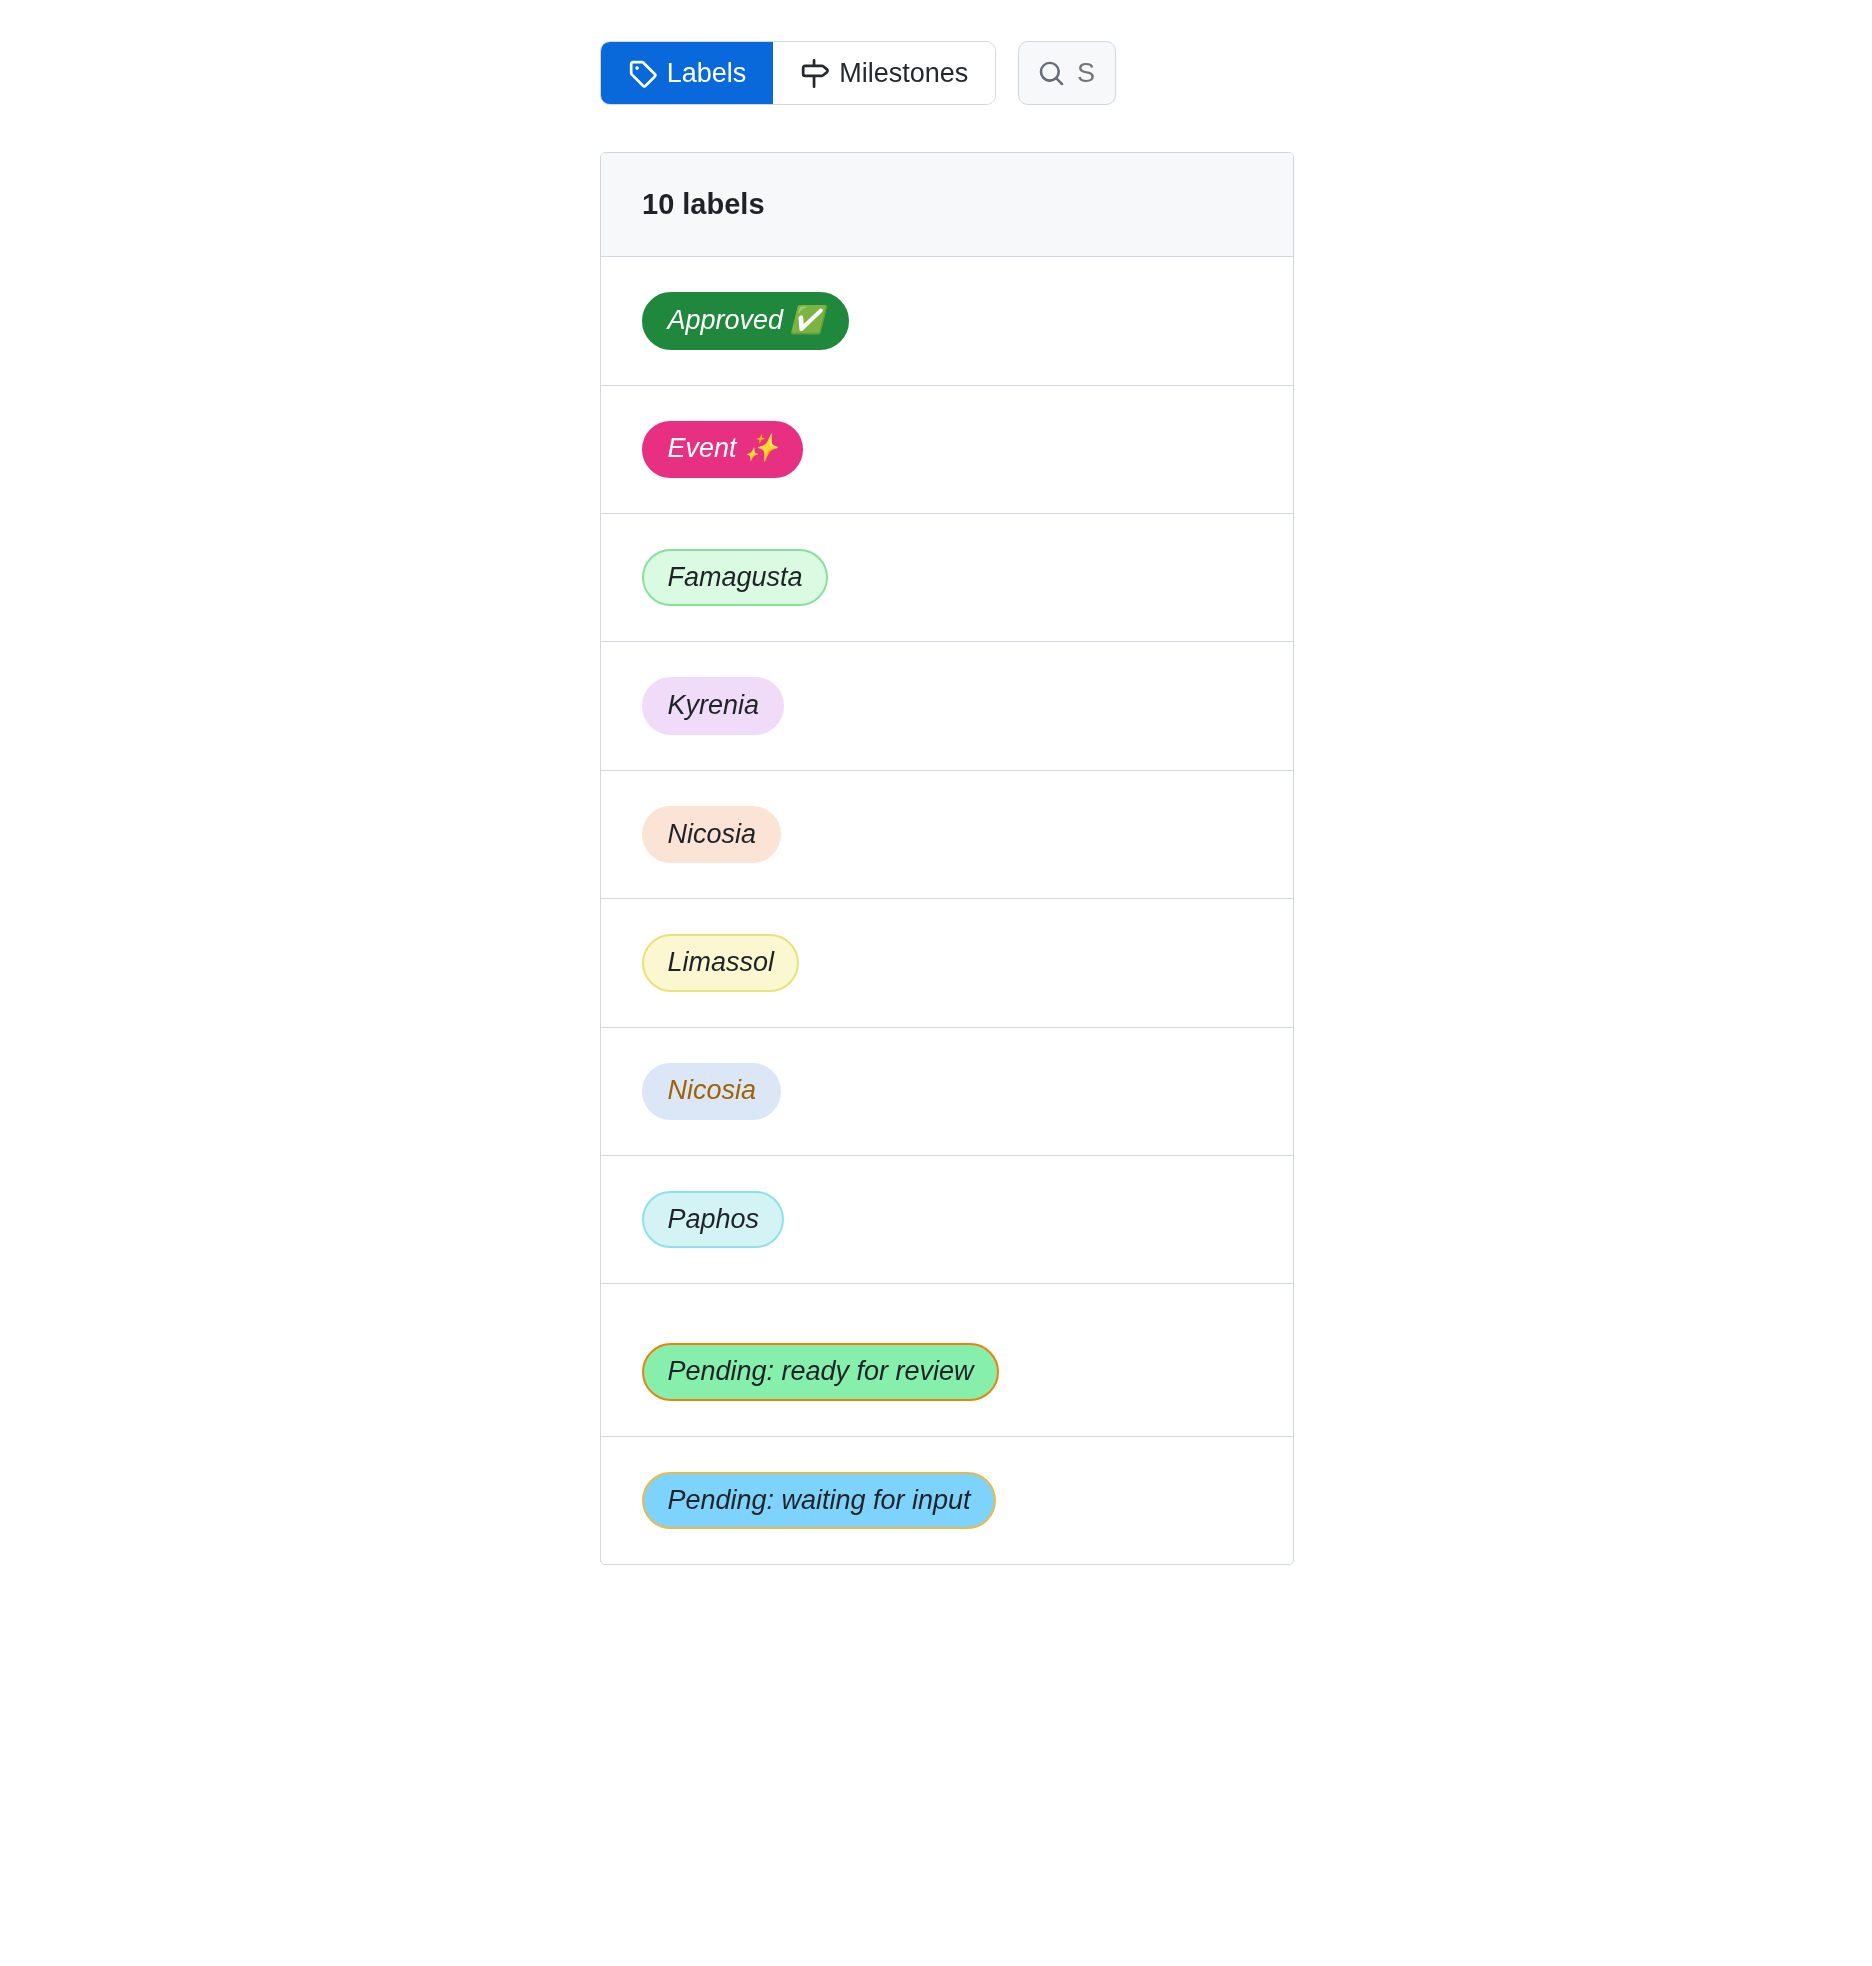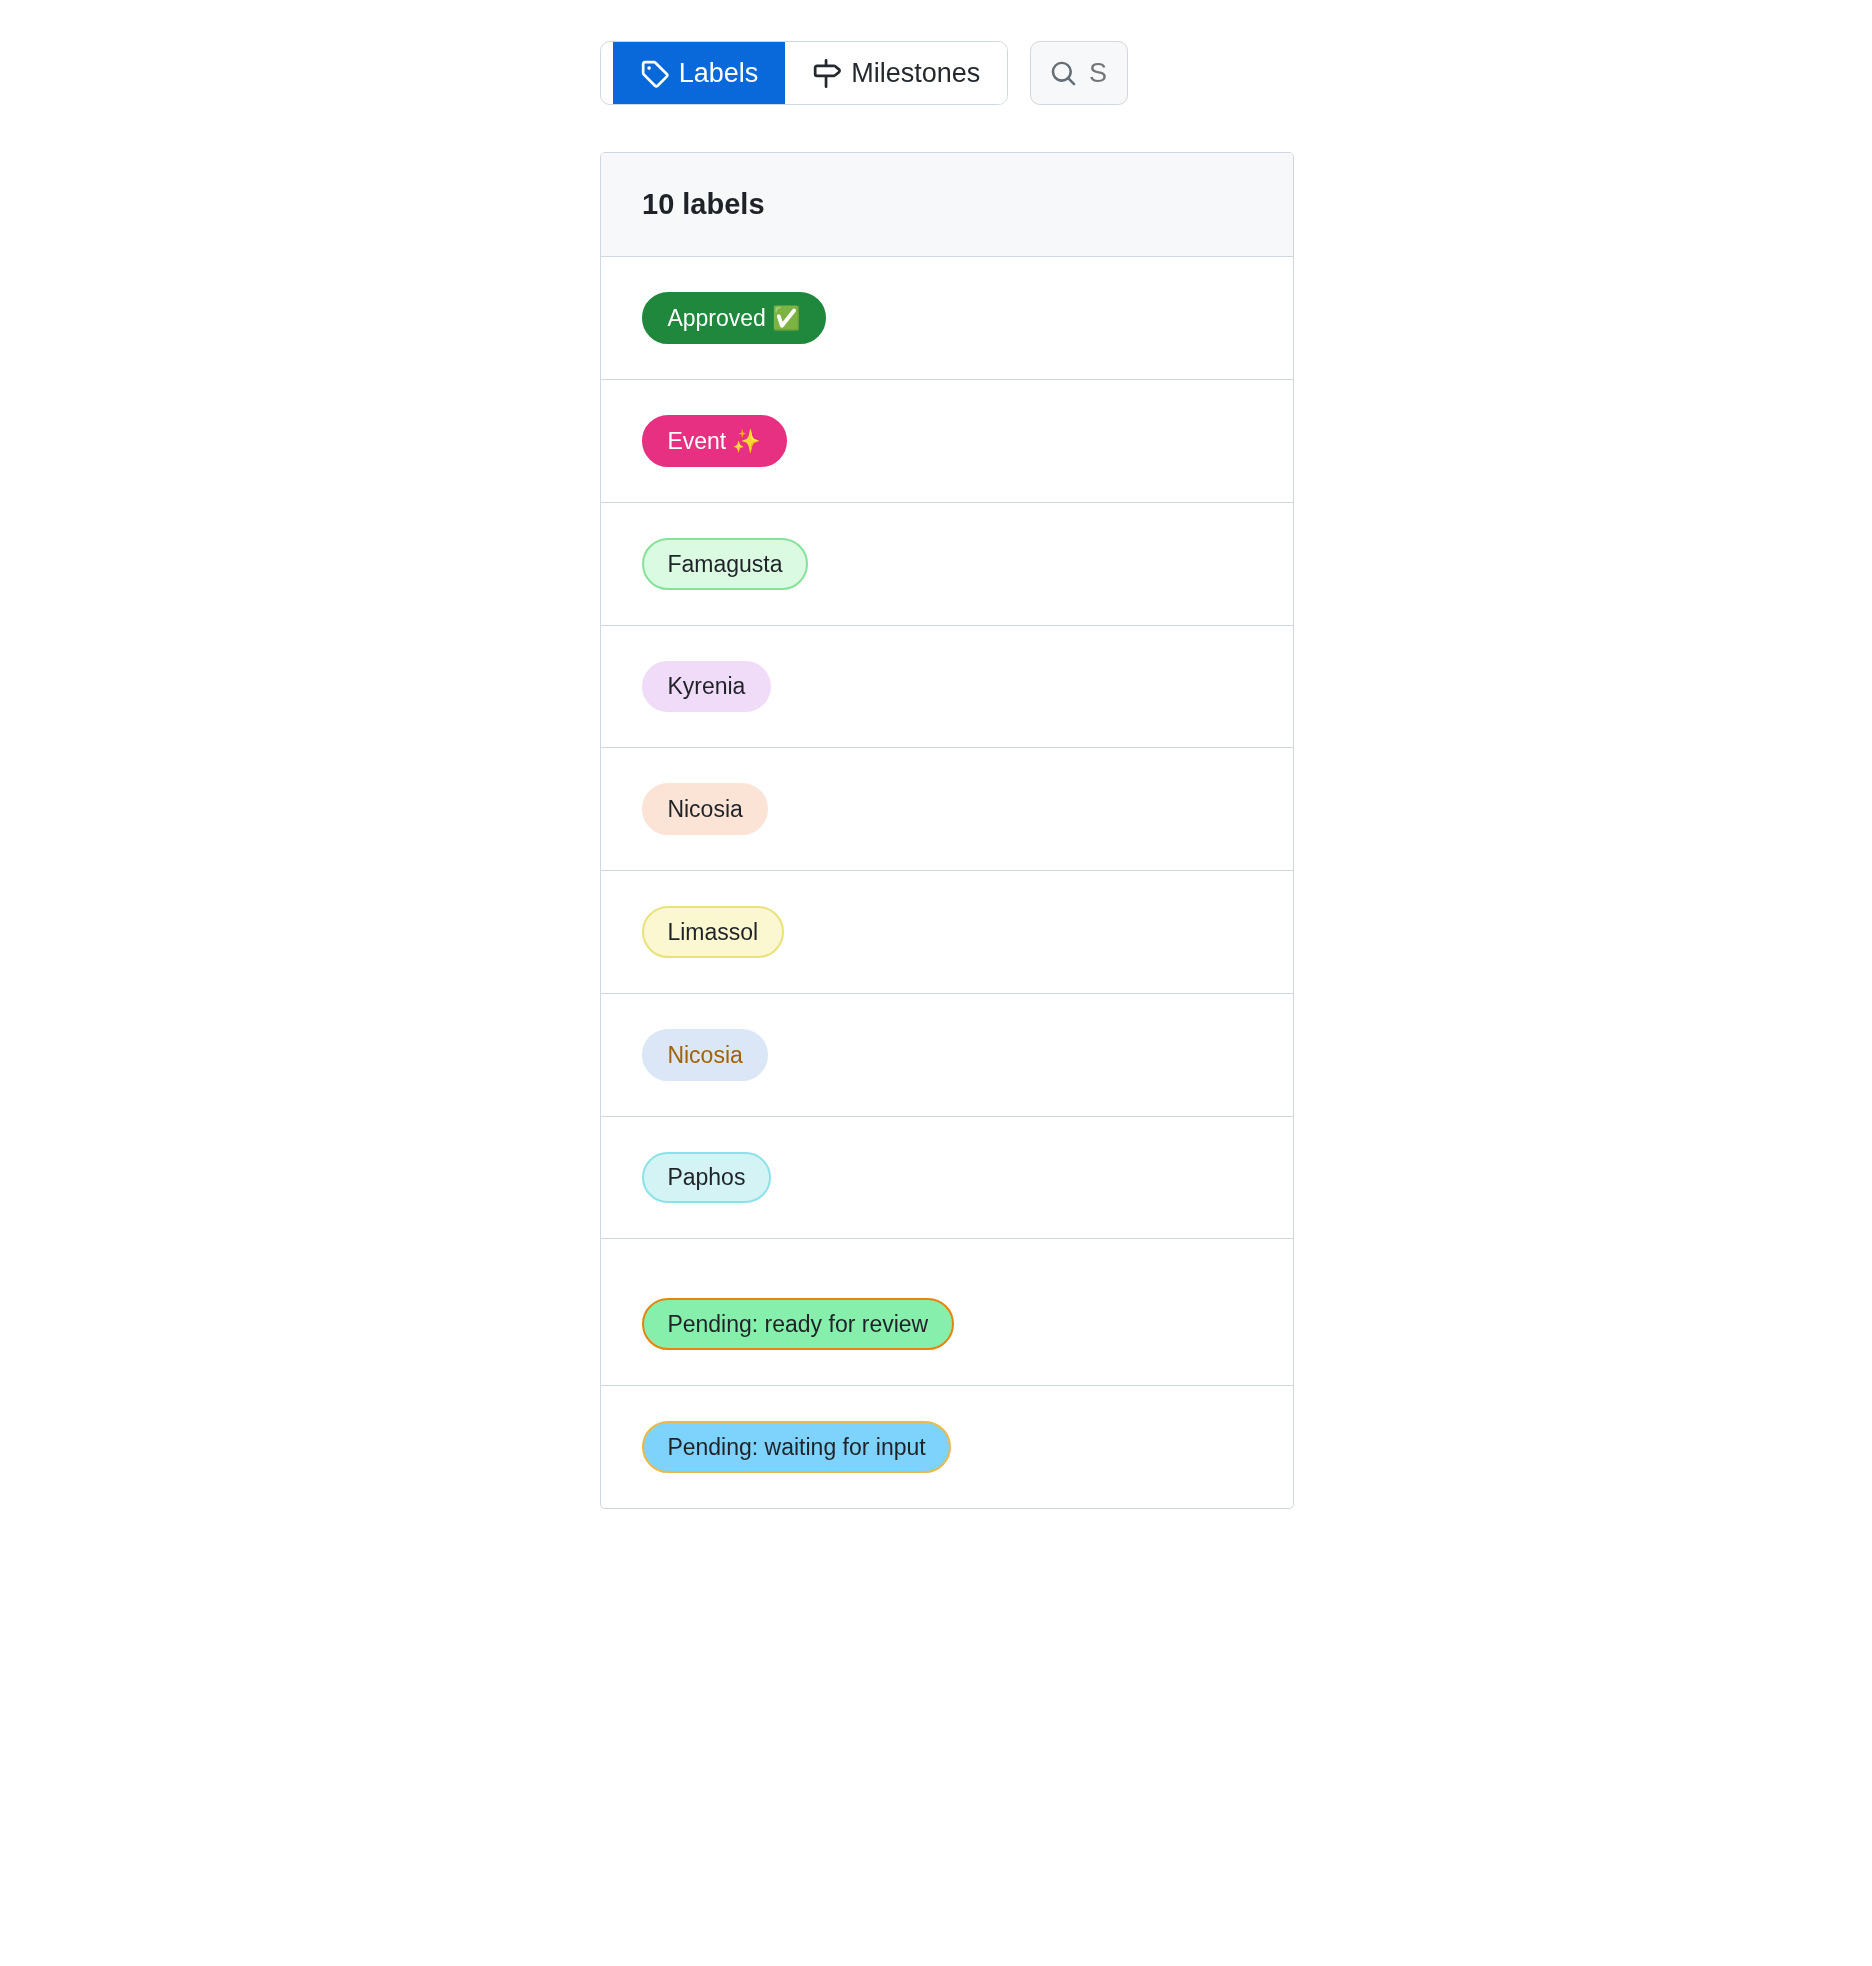--- a/index.html
+++ b/index.html
@@ -23,21 +23,20 @@
       display: flex;
       gap: 21.5px;
       align-items: center;
       margin-bottom: 47px;
     }
     .tab-group {
       display: flex;
       border: 1px solid #d0d7de;
       border-radius: 9.8px;
       overflow: hidden;
-      padding-left: 12px;
     }
     .tab {
       display: flex;
       align-items: center;
       gap: 9.8px;
       padding: 15.6px 27px;
       font-size: 27px;
       font-weight: 500;
       background: #ffffff;
       color: #24292f;
@@ -99,24 +98,25 @@
       padding: 35px 41px;
     }
     .label-row:last-child {
       border-bottom: none;
     }
     .label-pill {
       display: inline-flex;
       align-items: center;
       border-radius: 974px;
       padding: 7.8px 23.4px;
-      font-size: 23px;
+      font-size: 27px;
       font-weight: 500;
       line-height: 1.4;
       border: 2px solid transparent;
+      font-style: italic;
     }
   </style>
 </head>
 <body>
 
 <div class="container">
 
   <div class="toolbar">
     <div class="tab-group">
       <div class="tab active">

